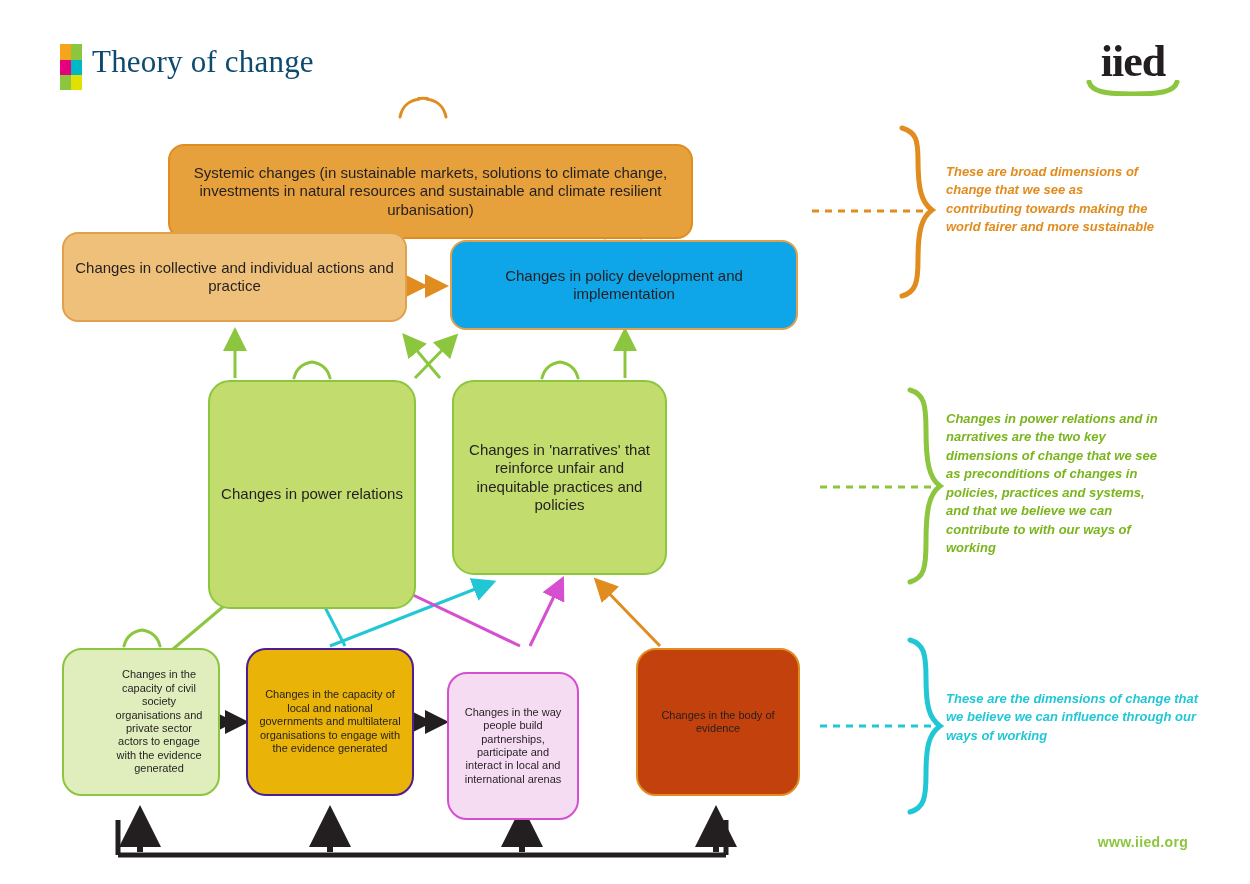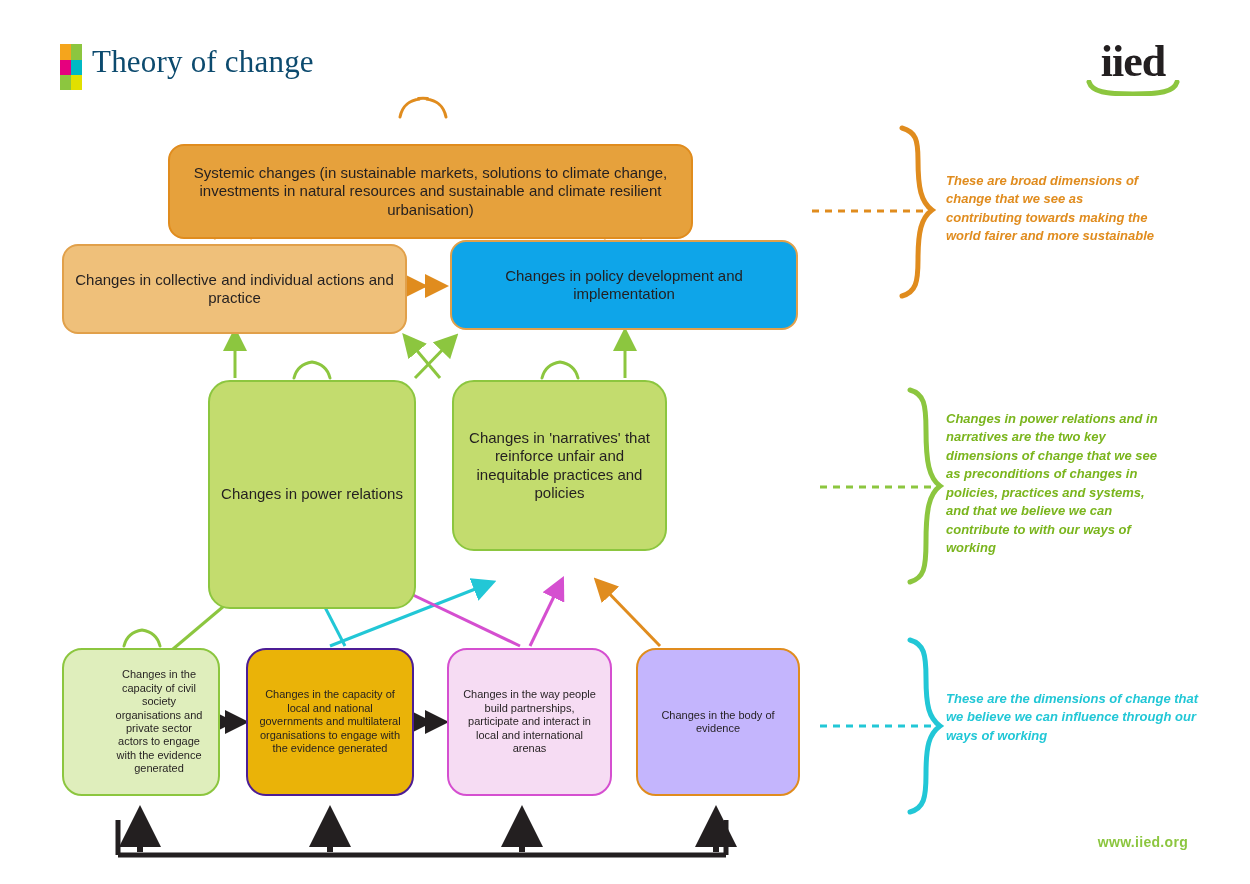--- a/index.html
+++ b/index.html
@@ -90,42 +90,42 @@
 
   .b-systemic {
     left: 168px; top: 120px; width: 525px; height: 95px;
     border-radius: 16px;
     background: #e6a13c;
     border: 2px solid #e08c1e;
     font-size: 15px;
     margin-top: 24px;
   }
   .b-collective {
-    left: 62px; top: 244px; width: 345px; height: 90px;
+    left: 62px; top: 232px; width: 345px; height: 90px;
     border-radius: 16px;
     background: #efc07a;
     border: 2px solid #e1a04a;
     font-size: 15px;
   }
   .b-policy {
     left: 450px; top: 240px; width: 348px; height: 90px;
     border-radius: 16px;
     background: #0ea5e9;
     border: 2px solid #e1a04a;
     font-size: 15px;
   }
   .b-power {
     left: 208px; top: 380px; width: 208px; height: 229px;
     border-radius: 22px;
     background: #c3dc6e;
     border: 2px solid #8cc63f;
     font-size: 15px;
   }
   .b-narratives {
-    left: 452px; top: 380px; width: 215px; height: 171px;
+    left: 452px; top: 380px; width: 215px; height: 195px;
     border-radius: 22px;
     background: #c3dc6e;
     border: 2px solid #8cc63f;
     font-size: 15px;
   }
   .b-civil {
     left: 62px; top: 648px; width: 158px; height: 148px;
     border-radius: 20px;
     background: #dfeebc;
     border: 2px solid #8cc63f;
@@ -133,43 +133,43 @@
     padding-left: 36px;
   }
   .b-gov {
     left: 246px; top: 648px; width: 168px; height: 148px;
     border-radius: 20px;
     background: #eab308;
     border: 2px solid #4c1d95;
     font-size: 11px;
   }
   .b-partnership {
-    left: 447px; top: 648px; width: 165px; height: 148px;
+    left: 447px; top: 672px; width: 132px; height: 148px;
     border-radius: 20px;
     background: #f6dcf3;
     border: 2px solid #d54fd0;
     font-size: 11px;
   }
   .b-evidence {
     left: 636px; top: 648px; width: 164px; height: 148px;
     border-radius: 20px;
-    background: #c4b5fd;
+    background: #c2410c;
     border: 2px solid #e08c1e;
     font-size: 11px;
   }
 
   
   .note {
     position: absolute;
     font-style: italic;
     font-weight: bold;
     font-size: 13px;
     line-height: 1.42;
   }
-  .note-1 { left: 946px; top: 172px; width: 215px; color: #e08c1e; }
+  .note-1 { left: 946px; top: 163px; width: 215px; color: #e08c1e; }
   .note-2 { left: 946px; top: 410px; width: 215px; color: #7ab51d; }
   .note-3 { left: 946px; top: 690px; width: 255px; color: #22c7d6; }
 
   svg.overlay {
     position: absolute;
     left: 0; top: 0;
     width: 1250px; height: 884px;
     pointer-events: none;
   }
 </style>

